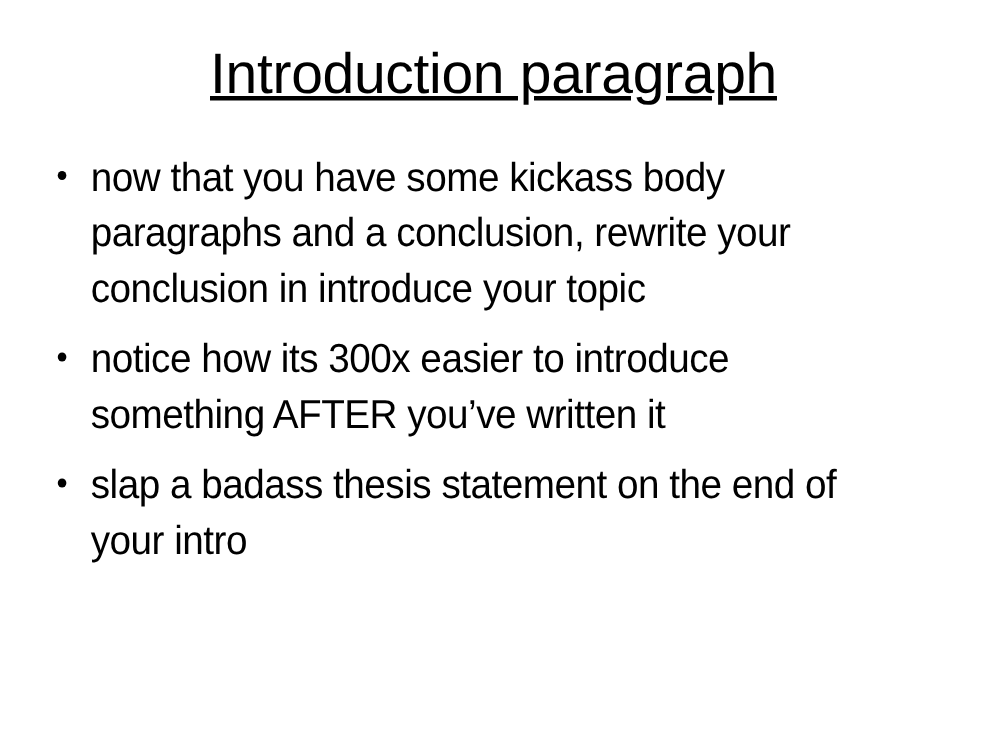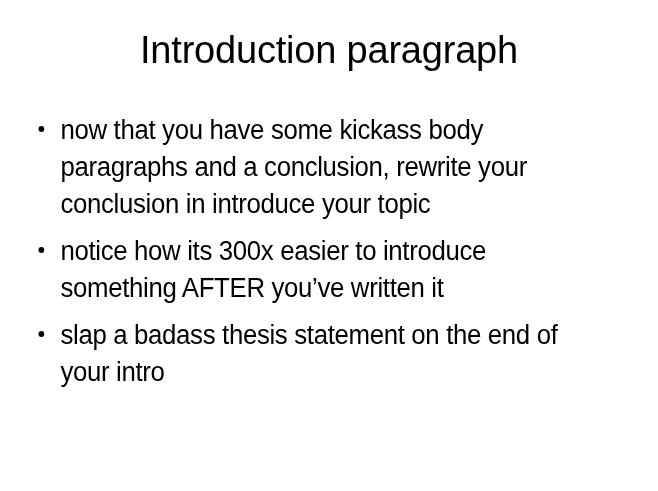--- a/index.html
+++ b/index.html
@@ -30,27 +30,28 @@
     top: 28px;
     width: 658px;
     text-align: center;
     font-family: "Liberation Sans", sans-serif;
     font-size: 38px;
     font-weight: 400;
     line-height: 44px;
     letter-spacing: -0.2px;
     color: #000000;
     white-space: nowrap;
+    text-decoration: underline;
   }
 
   
   #bullet-list {
     position: absolute;
     left: 28px;
-    top: 112px;
+    top: 100px;
     width: 600px;
     margin: 0;
     padding: 0;
     list-style: none;
   }
 
   .bullet-item {
     position: relative;
     padding-left: 34px;
     margin: 0 0 10px 0;

